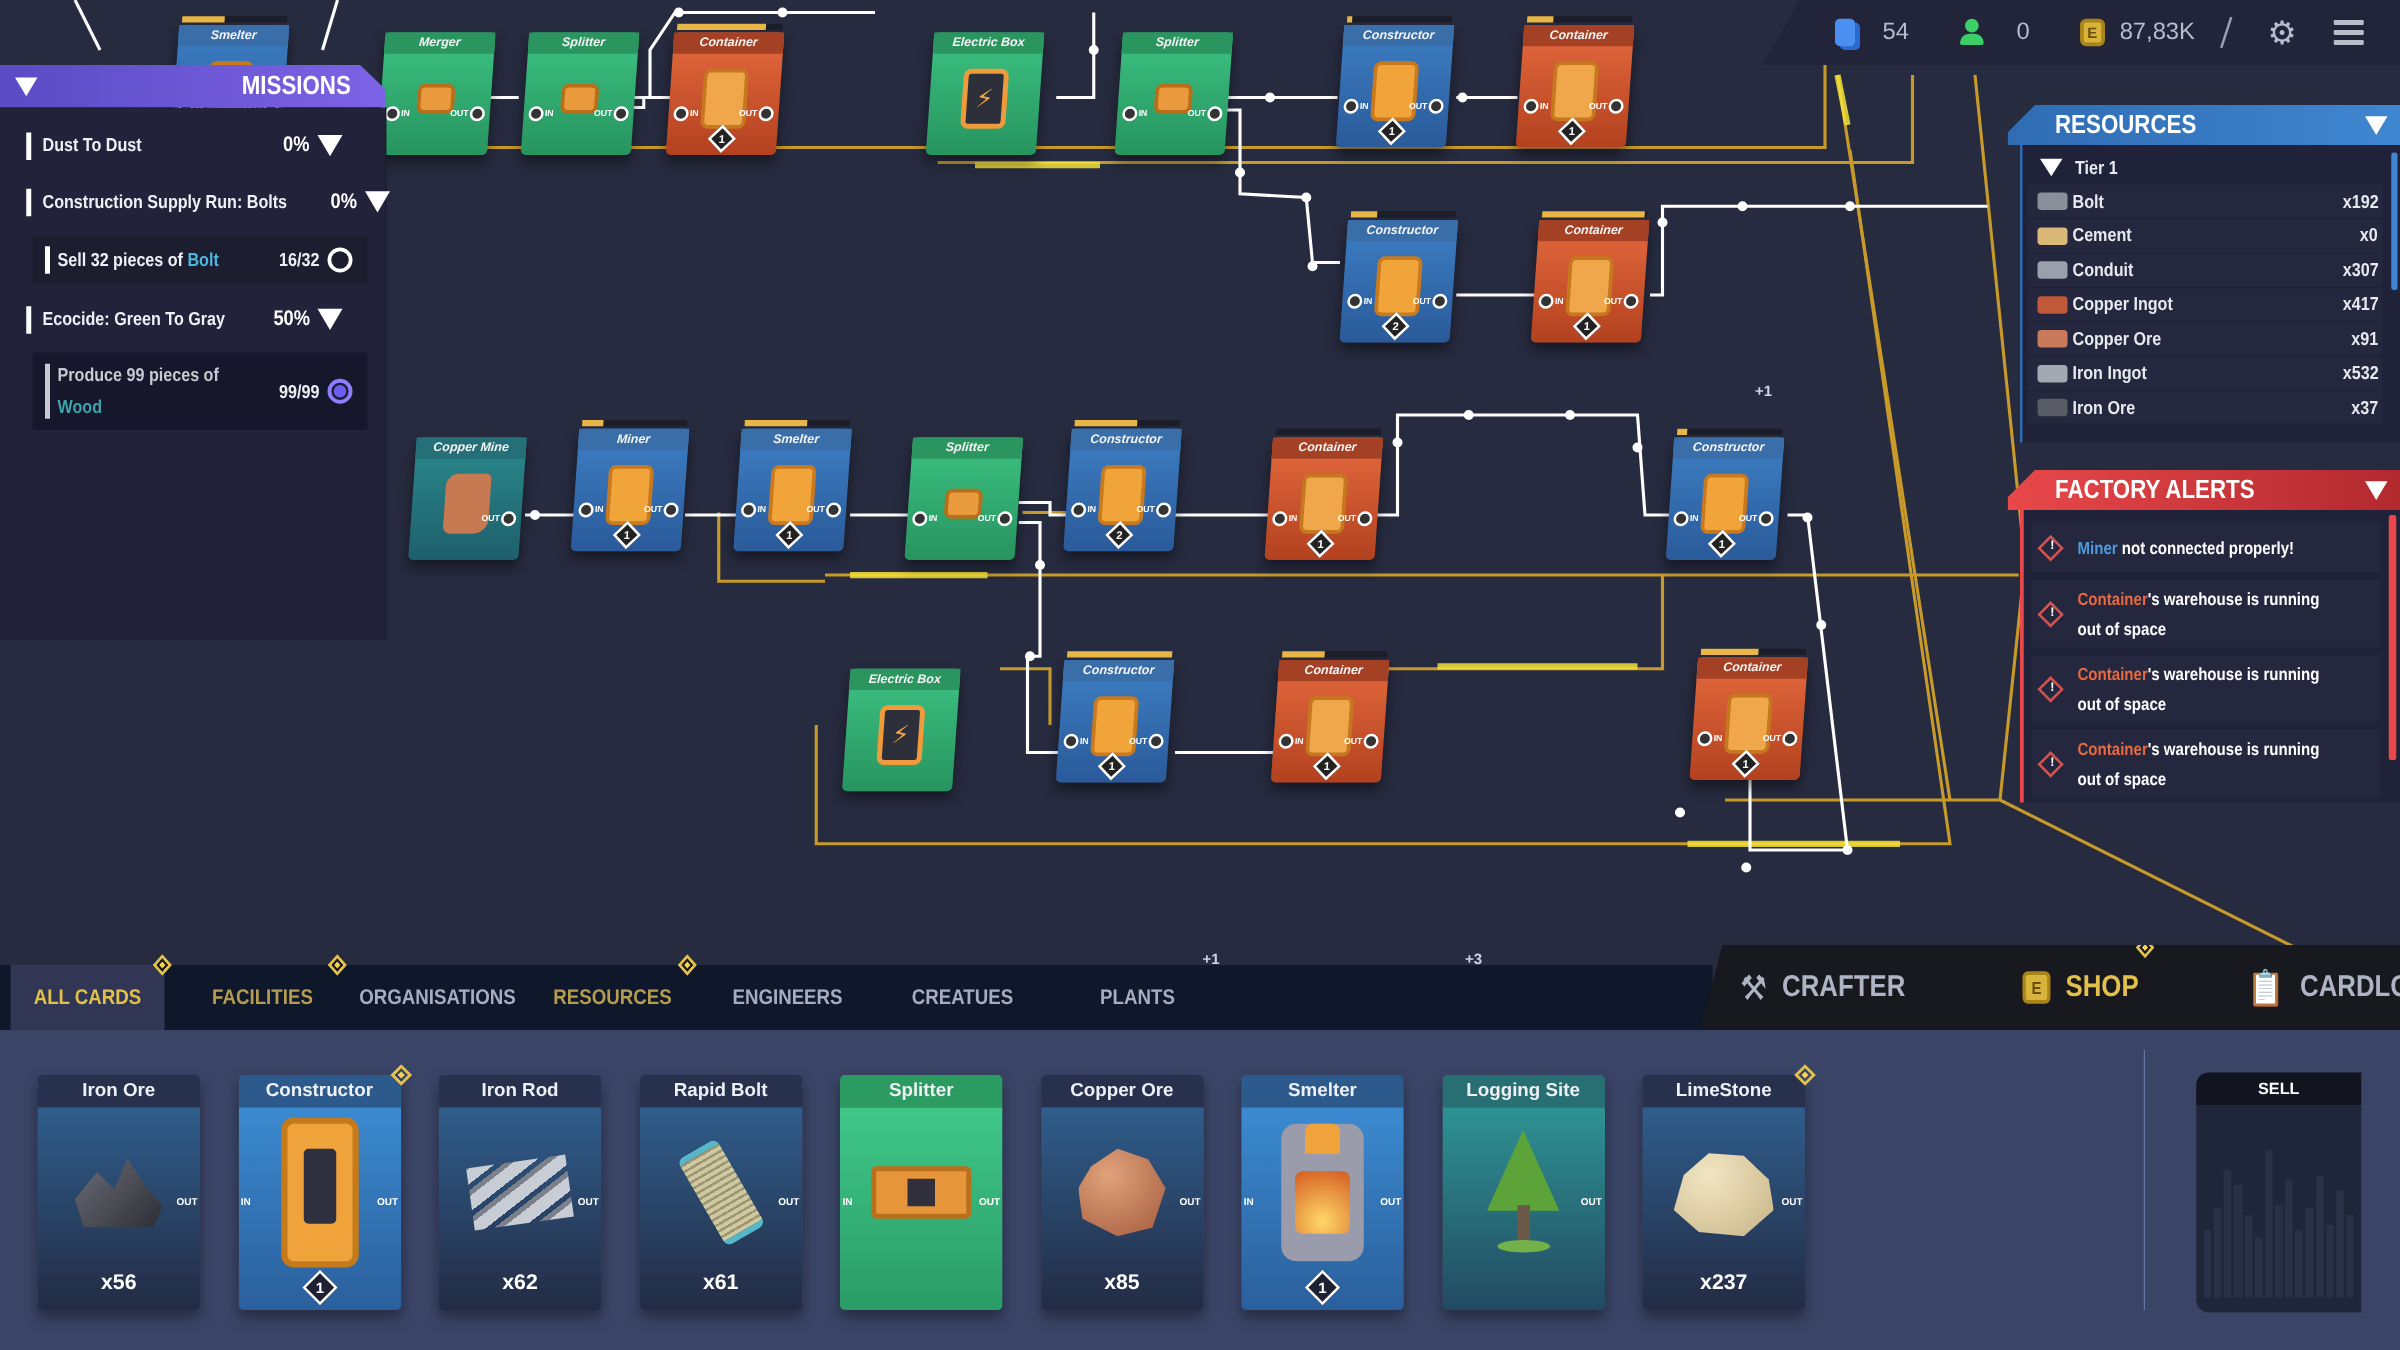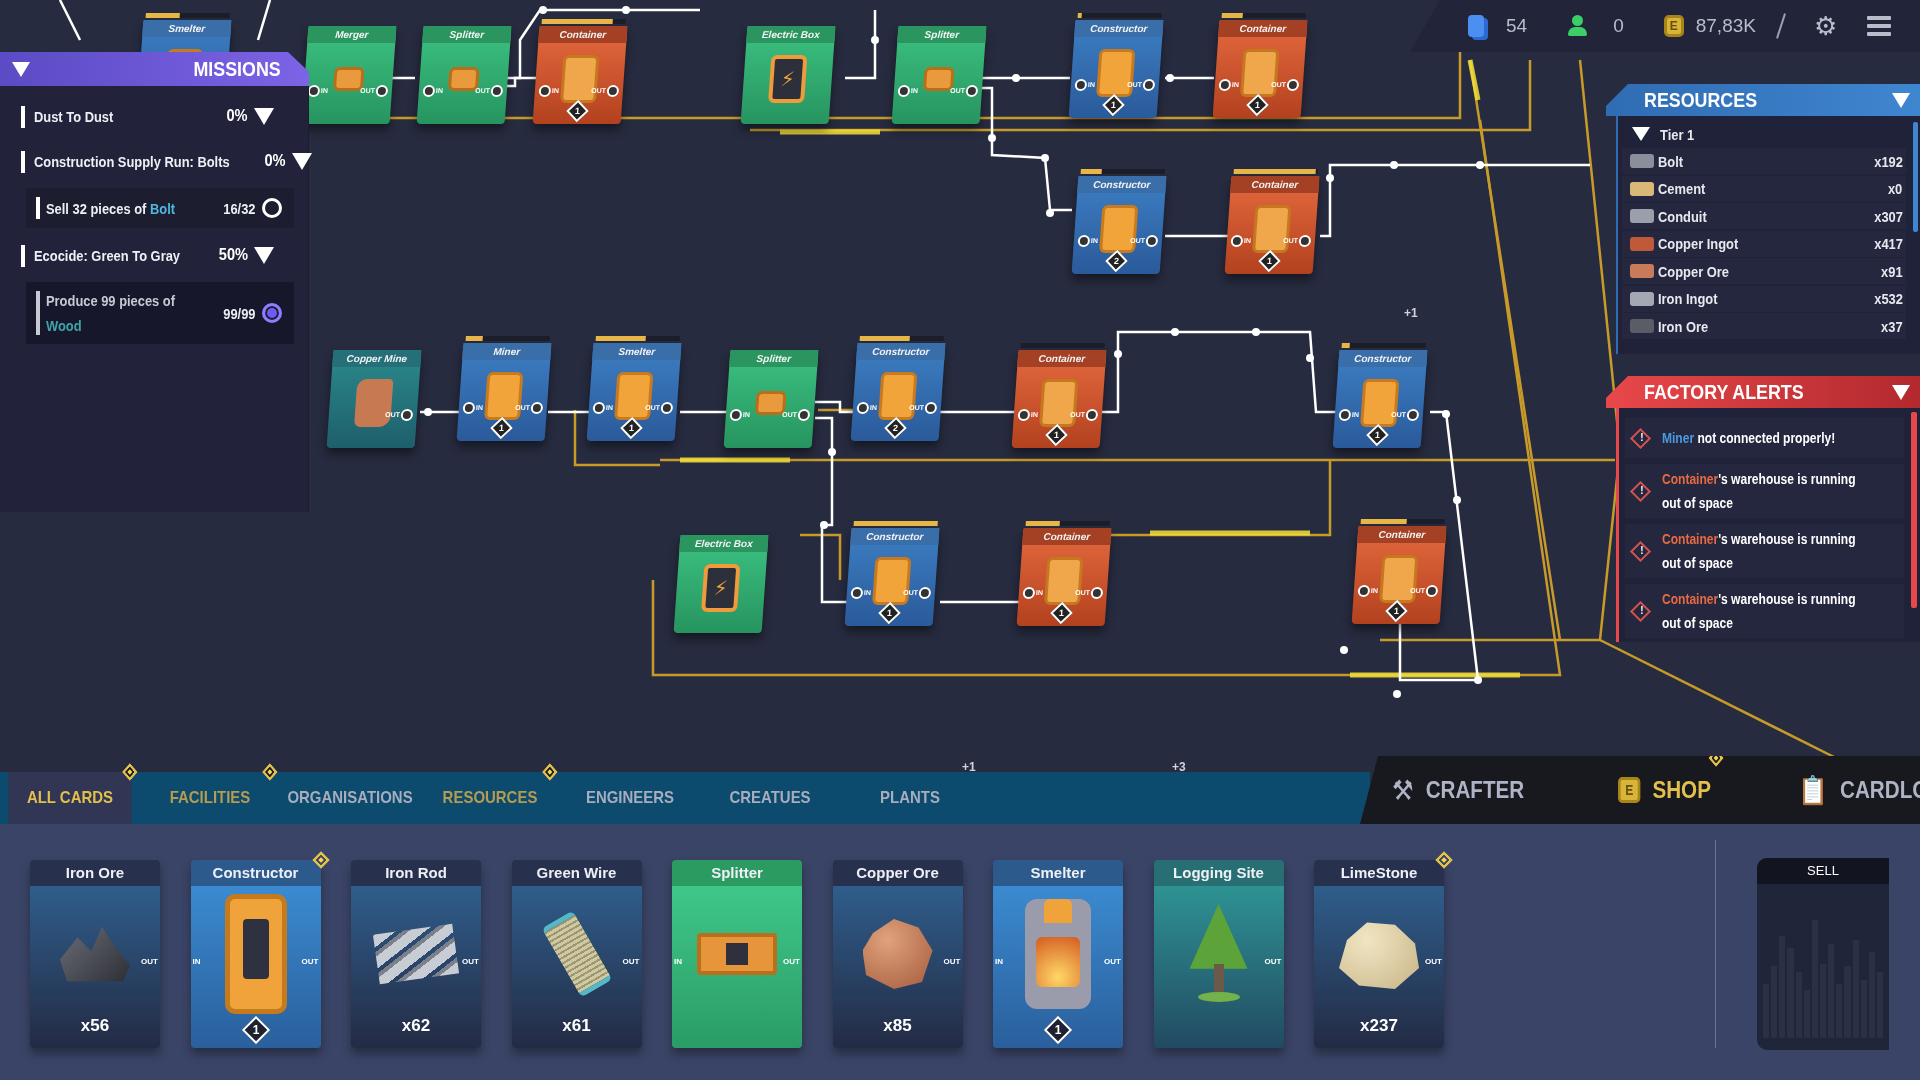--- a/index.html
+++ b/index.html
@@ -139,21 +139,21 @@
   #alerts .body { position: absolute; left: 10px; right: 0; top: 32px; bottom: 0; background: #20223a; border-left: 3px solid #e8484a; padding: 10px 16px 0 6px; overflow: hidden; }
   #alerts .scroll { position: absolute; right: 3px; top: 4px; width: 6px; height: 196px; background: #e8484a; border-radius: 2px; }
   .al-row { display: flex; align-items: center; background: #24273e; min-height: 40px; margin-bottom: 6px; padding: 3px 0 3px 8px; }
   .al-row .warn { width: 15px; height: 15px; transform: rotate(45deg); border: 2px solid #d4524f; margin-right: 14px; flex: none; position: relative; }
   .al-row .warn::after { content: "!"; position: absolute; left: 0; right: 0; top: -2px; text-align: center; font-size: 10px; color: #fff; font-weight: bold; transform: rotate(-45deg); }
   .al-row .t { font-size: 14px; font-weight: bold; line-height: 24px; color: #fff; transform: scaleX(0.86); transform-origin: left center; width: 250px; }
   .al-row .t .blue { color: #4c9be0; }
   .al-row .t .red { color: #e86a42; }
 
   
-  #tabs { position: absolute; left: 0; top: 772px; width: 1370px; height: 52px; background: #0c4a6e; display: flex; align-items: flex-start; }
+  #tabs { position: absolute; left: 0; top: 772px; width: 1370px; height: 52px; background: #0f172a; display: flex; align-items: flex-start; }
   #tabs .tab { position: relative; height: 52px; display: flex; align-items: center; justify-content: center; font-size: 17px; font-weight: bold; color: #a7adbd; transform: scaleX(0.88); }
   #tabs .tab.active { background: #303654; color: #e2c04b; }
   #tabs .tab.gold { color: #b59c50; }
   .badge { position: absolute; width: 12px; height: 12px; transform: rotate(45deg); border: 2px solid #e2c04b; background: #f6d44c; box-shadow: inset 0 0 0 2px #18191f; }
 
   #rtabs { position: absolute; right: 0; top: 756px; width: 560px; height: 68px; background: #18191f; clip-path: polygon(18px 0, 100% 0, 100% 100%, 0 100%); display: flex; align-items: center; padding-left: 32px; }
   #rtabs .btn { display: flex; align-items: center; font-size: 24px; font-weight: bold; color: #aeb4c4; margin-right: 72px; transform: scaleX(0.86); transform-origin: left center; }
   #rtabs .btn.gold { color: #e2c04b; }
   #rtabs .btn .bi { margin-right: 14px; font-size: 28px; }
 
@@ -170,21 +170,21 @@
   .card .ctier { position: absolute; left: 50%; bottom: 8px; width: 20px; height: 20px; margin-left: -10px; transform: rotate(45deg); border: 2px solid #fff; background: #1e2132; }
   .card .ctier span { display: block; transform: rotate(-45deg); text-align: center; line-height: 16px; font-size: 12px; font-weight: bold; color: #fff; }
   .card.facility .cb { background: linear-gradient(#3b8ad0, #2a5f9c); }
   .card.facility .ct { background: #2d5a8c; }
   .card.green .ct { background: #2b9b61; }
   .card.green .cb { background: linear-gradient(#3fc789, #2a9c66); }
   .card.teal .ct { background: #286f73; }
   .card.teal .cb { background: linear-gradient(#2e9293, #224a62); }
 
   #sell { position: absolute; left: 1757px; top: 34px; width: 132px; height: 192px; background: #20263a; border-radius: 10px 0 0 10px; overflow: hidden; }
-  #sell .st { height: 26px; background: #12151f; text-align: center; line-height: 26px; font-size: 13px; font-weight: normal; color: #fff; }
+  #sell .st { height: 26px; background: #12151f; text-align: center; line-height: 26px; font-size: 13px; font-weight: bold; color: #fff; }
   #sell .bars { position: absolute; bottom: 12px; left: 6px; right: 6px; height: 120px; display: flex; align-items: flex-end; gap: 2px; }
   #sell .bars i { flex: 1; background: #2a3046; }
 </style>
 </head>
 <body>
 
 <div id="canvas">
   <svg class="wires" viewBox="0 0 1920 770">
     <g fill="none" stroke="#c79a2a" stroke-width="2.5">
       <path d="M330 118 H1460 V40"></path>
@@ -717,21 +717,21 @@
         <div class="ct">Iron Rod</div>
         <div class="cb">
           <div class="art">
             <div style="width:80px;height:50px;background:repeating-linear-gradient(-30deg,#c8ccd4 0 10px,#7b808b 10px 14px,transparent 14px 18px);transform:rotate(-8deg);"></div>
           </div>
           <span class="cout">OUT</span>
           <div class="cq">x62</div>
         </div>
       </div>
       <div class="card" style="left: 511.5px;">
-        <div class="ct">Green Wire</div>
+        <div class="ct">Rapid Bolt</div>
         <div class="cb">
           <div class="art">
             <div style="width:36px;height:80px;background:repeating-linear-gradient(0deg,#cfc9a2 0 3px,#9e9672 3px 5px);border-top:5px solid #56b7c8;border-bottom:5px solid #56b7c8;transform:rotate(-30deg);border-radius:6px;"></div>
           </div>
           <span class="cout">OUT</span>
           <div class="cq">x61</div>
         </div>
       </div>
       <div class="card green" style="left: 672px;">
         <div class="ct">Splitter</div>

